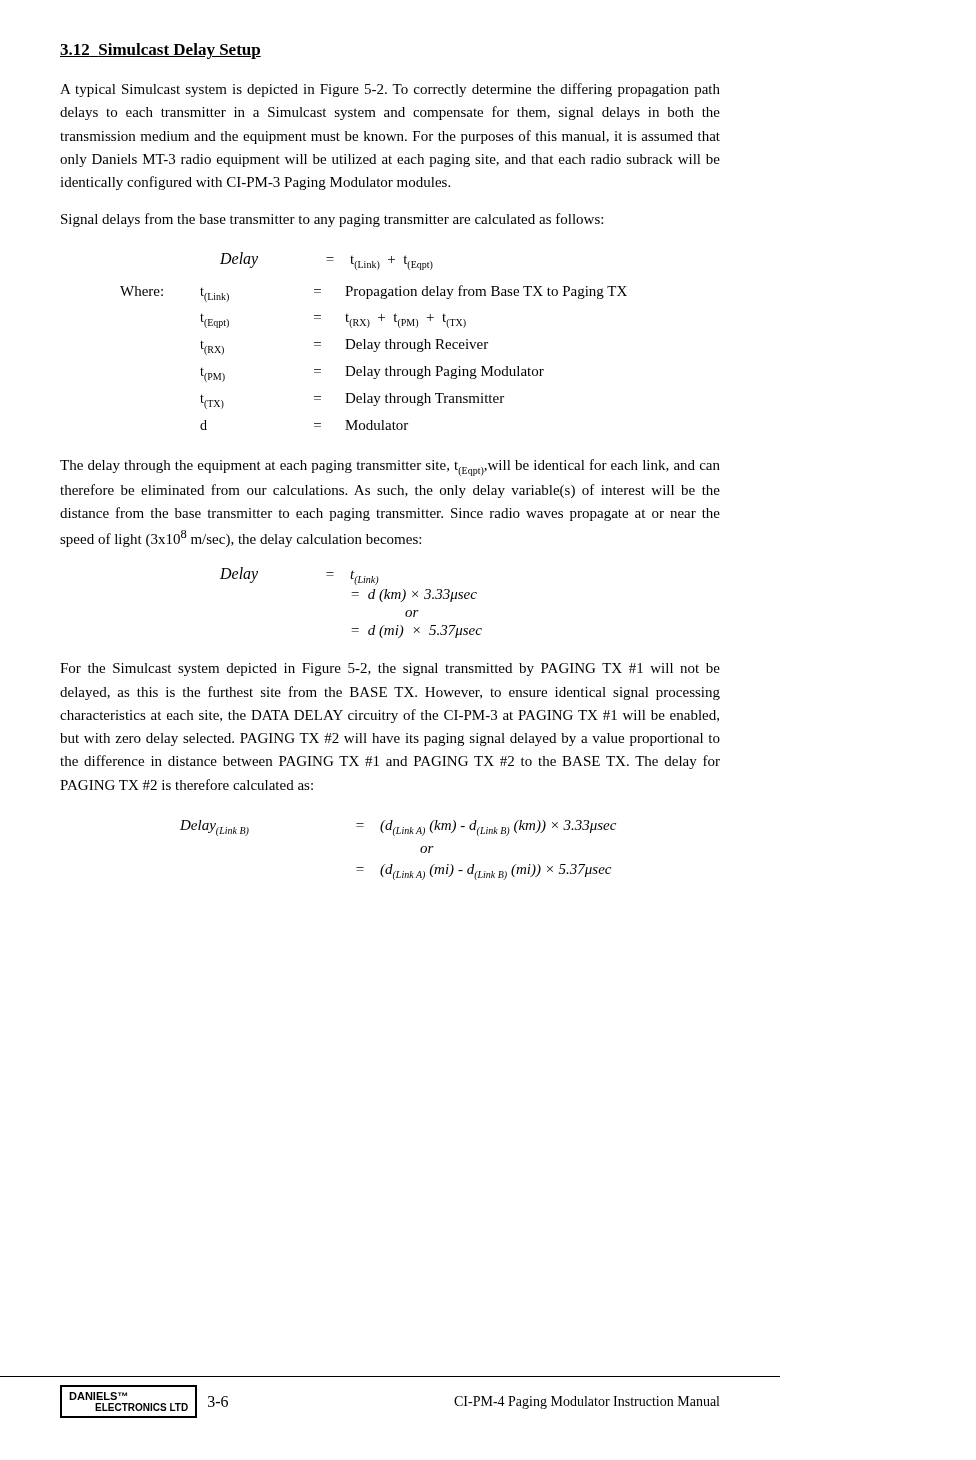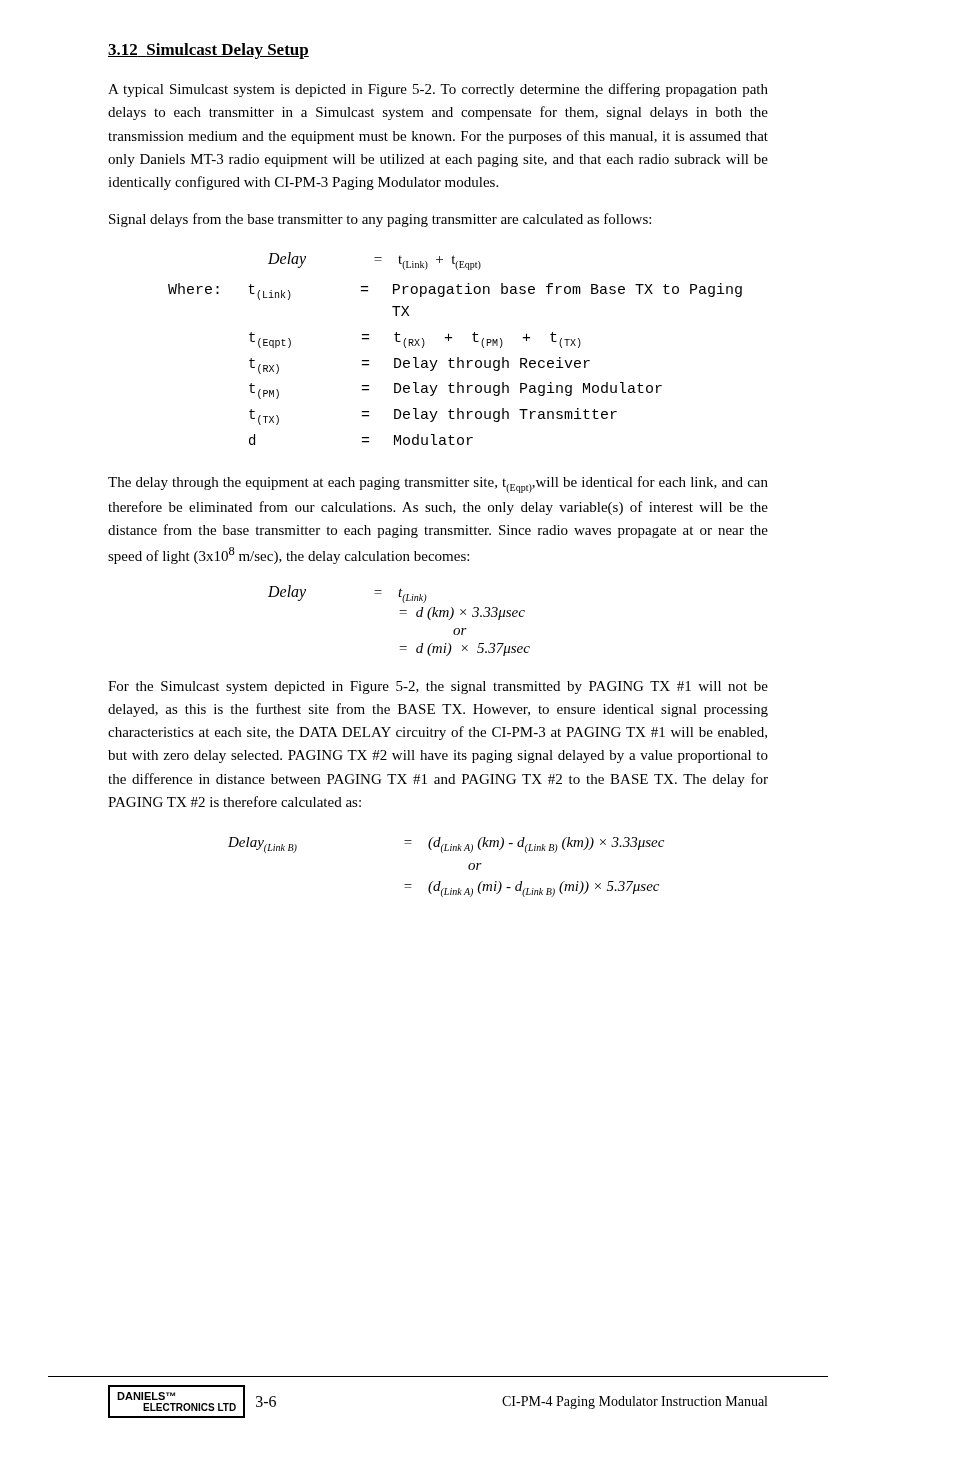--- a/index.html
+++ b/index.html
@@ -10,37 +10,35 @@
       color: #000;
       width: 976px;
       min-height: 1460px;
       position: relative;
     }
     .page {
       width: 780px;
       min-height: 1460px;
       padding: 40px 60px 80px 60px;
       position: relative;
-      margin-left: 48px;
     }
     h2 {
       font-size: 17px;
       font-weight: bold;
       margin-bottom: 18px;
       text-decoration: underline;
     }
     p {
       text-align: justify;
       line-height: 1.55;
       margin-bottom: 14px;
     }
     .where-block {
       margin: 10px 0 18px 0;
       padding-left: 60px;
-      font-family: Liberation Mono, monospace;
     }
     .where-row {
       display: flex;
       align-items: baseline;
       margin-bottom: 3px;
       line-height: 1.5;
     }
     .where-label {
       width: 90px;
       font-size: 14px;
@@ -189,21 +187,21 @@
     <span class="delay-main-label">Delay</span>
     <span class="delay-main-eq">=</span>
     <span class="delay-main-rhs">t<sub>(Link)</sub>&nbsp; +&nbsp; t<sub>(Eqpt)</sub></span>
   </div>
 
   <div class="where-block">
     <div class="where-row">
       <span class="where-prefix">Where:</span>
       <span class="where-label">t<sub>(Link)</sub></span>
       <span class="where-equals">=</span>
-      <span class="where-def">Propagation base from Base TX to Paging TX</span>
+      <span class="where-def">Propagation delay from Base TX to Paging TX</span>
     </div>
     <div class="where-row">
       <span class="where-prefix"></span>
       <span class="where-label">t<sub>(Eqpt)</sub></span>
       <span class="where-equals">=</span>
       <span class="where-def">t<sub>(RX)</sub>&nbsp; +&nbsp; t<sub>(PM)</sub>&nbsp; +&nbsp; t<sub>(TX)</sub></span>
     </div>
     <div class="where-row">
       <span class="where-prefix"></span>
       <span class="where-label">t<sub>(RX)</sub></span>

